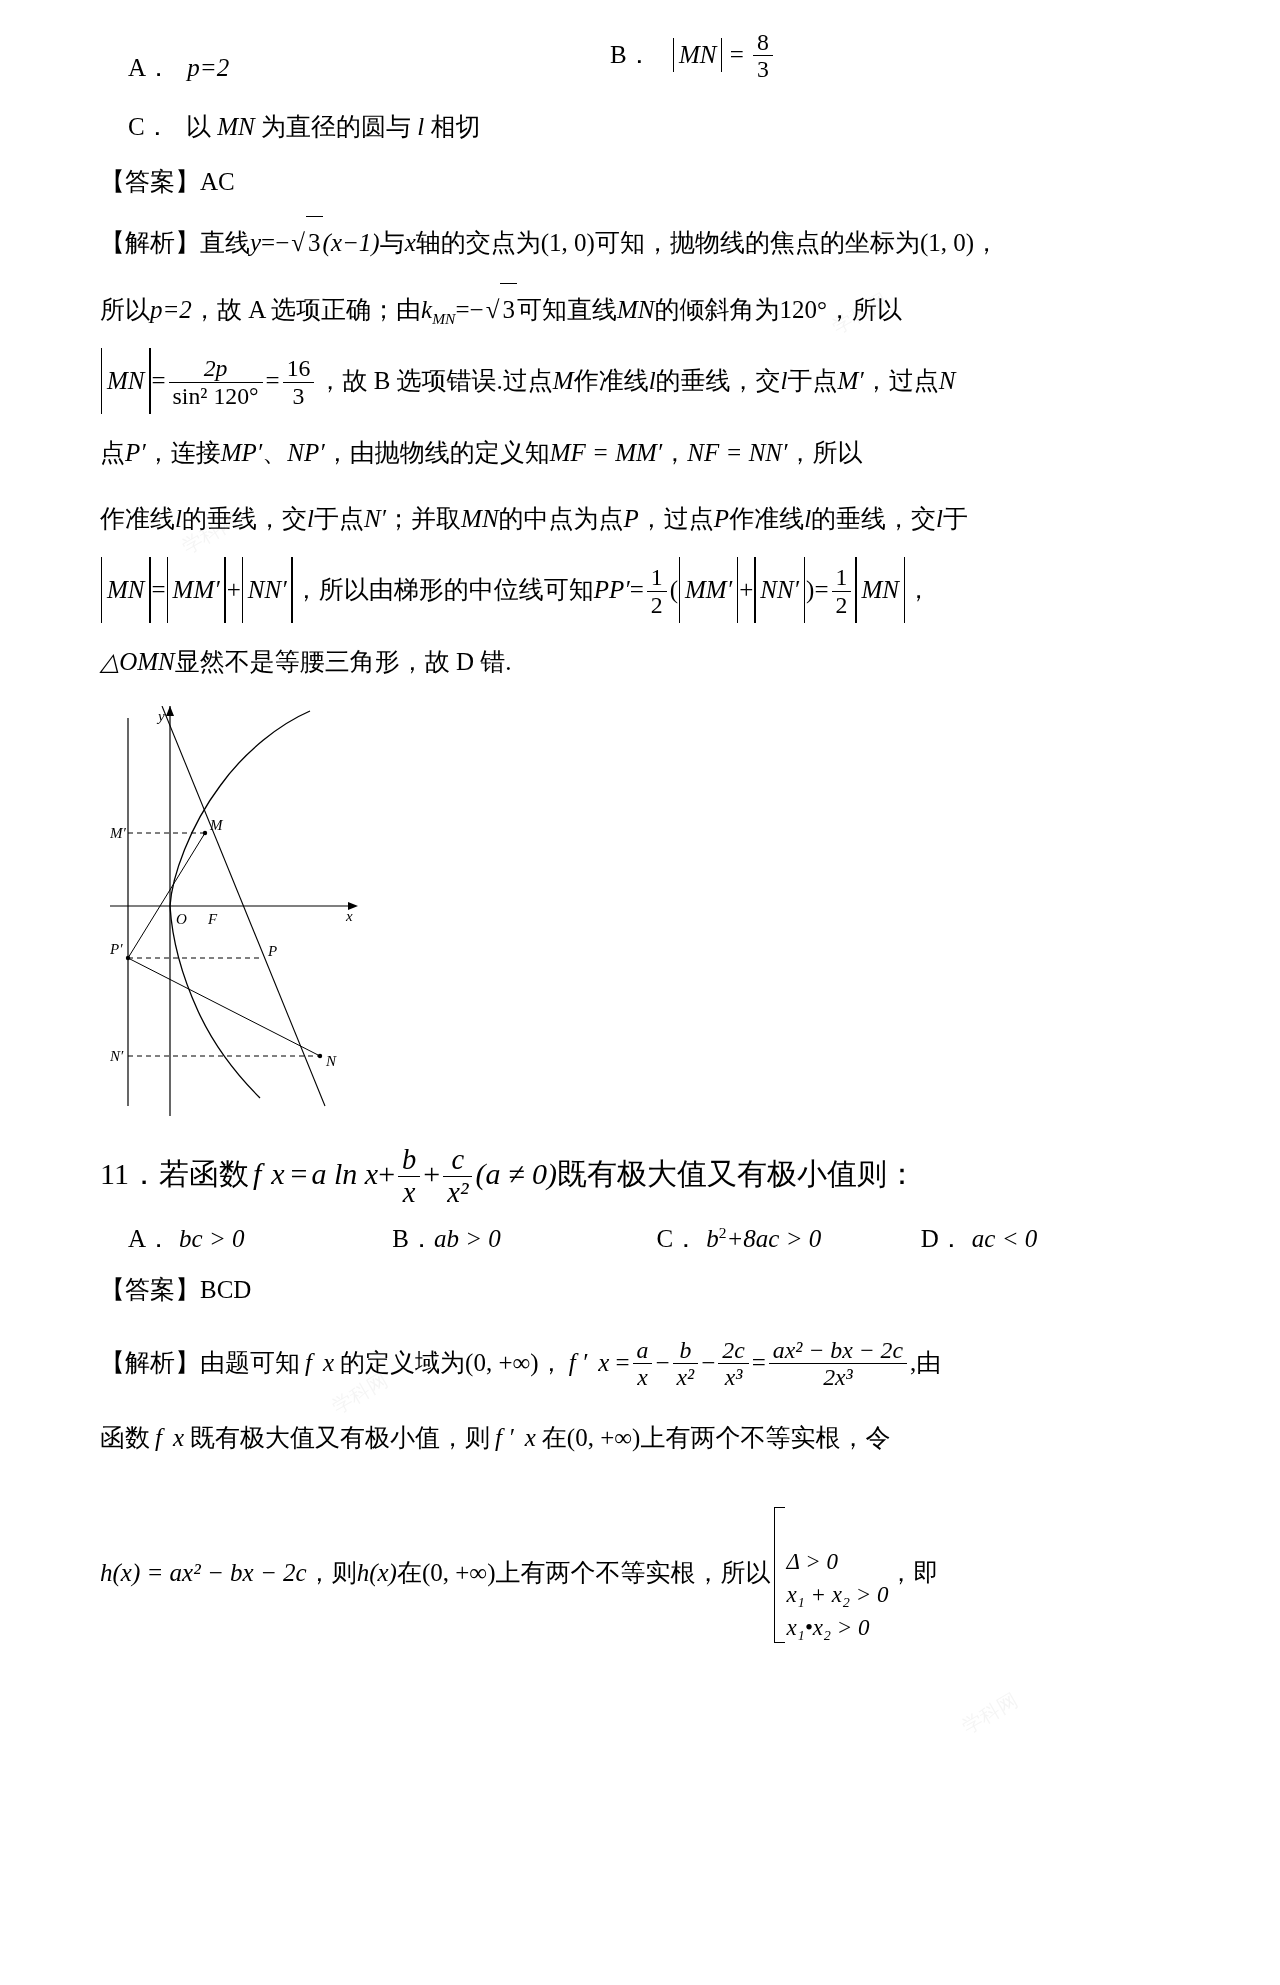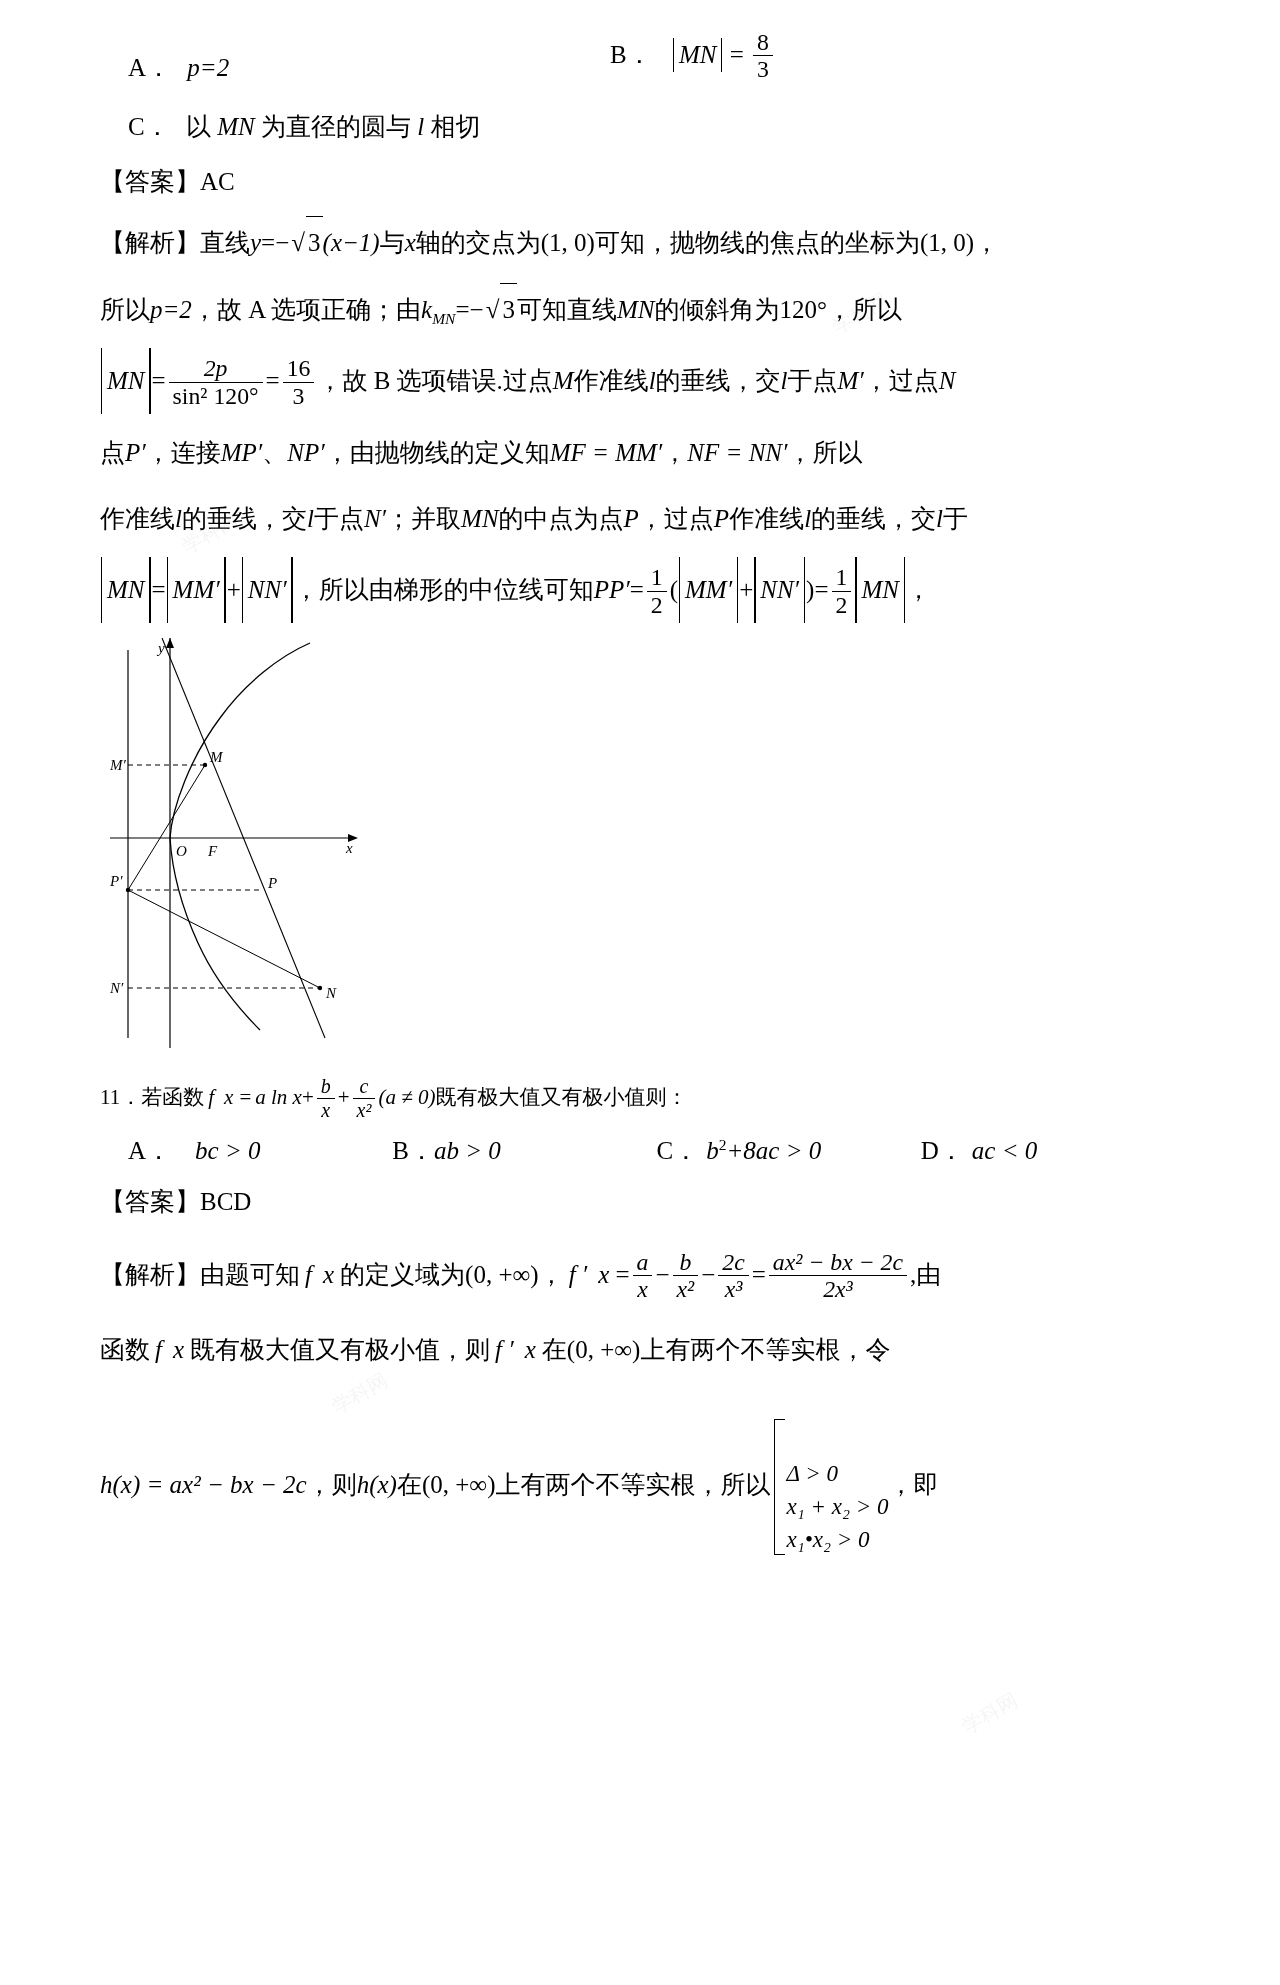--- a/index.html
+++ b/index.html
@@ -76,21 +76,21 @@
     padding: 0 2px 0 2px;
     margin-left: 1px;
   }
   sup.sm { font-size: 0.62em; vertical-align: super; }
   sub.sm { font-size: 0.62em; vertical-align: sub; }
   
   .figure-wrap {
     margin: 18px 0 10px 0;
     padding-left: 10px;
   }
-  .q-line { font-size: 21px; margin: 14px 0 12px 0; line-height: 2.0; }
+  .q-line { font-size: 30px; margin: 14px 0 12px 0; line-height: 2.0; }
   .opts4 {
     display: flex;
     font-size: 25px;
     margin: 4px 0 16px 0;
     padding-left: 28px;
   }
   .opts4 > div { width: 25%; }
   .cases {
     display: inline-block;
     vertical-align: middle;
@@ -180,20 +180,23 @@
 
   <div class="line tall">
     <span>作准线</span><span class="it">l</span><span>的垂线，交</span><span class="it">l</span><span>于点</span><span class="it">N′</span><span>；并取</span><span class="it">MN</span><span>的中点为点</span><span class="it">P</span><span>，过点</span><span class="it">P</span><span>作准线</span><span class="it">l</span><span>的垂线，交</span><span class="it">l</span><span>于</span>
   </div>
 
   <div class="line" style="line-height:2.4; margin-bottom:16px;">
     <span class="absbar it">MN</span><span>=</span><span class="absbar it">MM′</span><span>+</span><span class="absbar it">NN′</span><span>，所以由梯形的中位线可知</span><span class="it">PP′</span><span>=</span><span class="frac"><span class="num">1</span><span class="den">2</span></span><span>(</span><span class="absbar it">MM′</span><span>+</span><span class="absbar it">NN′</span><span>)</span><span>=</span><span class="frac"><span class="num">1</span><span class="den">2</span></span><span class="absbar it">MN</span><span>，</span>
   </div>
 
 
+  <div class="line tall" style="margin-bottom:6px;">
+    <span class="it">△OMN</span><span>显然不是等腰三角形，故 D 错.</span>
+  </div>
 
   <div class="figure-wrap">
     <svg width="290" height="420" viewBox="0 0 290 420">
 
       <line x1="18" y1="12" x2="18" y2="400" stroke="#000" stroke-width="1.2"></line>
 
       <line x1="60" y1="0" x2="60" y2="410" stroke="#000" stroke-width="1.2"></line>
       <polygon points="60,0 56,10 64,10" fill="#000"></polygon>
 
       <line x1="0" y1="200" x2="240" y2="200" stroke="#000" stroke-width="1.2"></line>
@@ -228,21 +231,21 @@
       <text x="0" y="355" font-size="15" font-style="italic" font-family="Liberation Serif, serif">N′</text>
       <text x="216" y="360" font-size="15" font-style="italic" font-family="Liberation Serif, serif">N</text>
     </svg>
   </div>
 
   <div class="q-line">
     <span>11．</span><span>若函数</span><span class="it" style="margin:0 4px;">f</span><span class="it" style="margin:0 6px;">x</span><span>=</span><span class="it" style="margin-left:4px;">a ln x</span><span>+</span><span class="frac"><span class="num it">b</span><span class="den it">x</span></span><span>+</span><span class="frac"><span class="num it">c</span><span class="den it">x²</span></span><span class="it">(a ≠ 0)</span><span>既有极大值又有极小值则：</span>
   </div>
 
   <div class="opts4">
-    <div><span>A．</span><span class="it" style="margin-left:24px;">bc &gt; 0</span></div>
+    <div><span>A．</span><span class="it" style="margin-left:8px;">bc &gt; 0</span></div>
     <div><span>B．</span><span class="it" style="">ab &gt; 0</span></div>
     <div><span>C．</span><span class="it" style="margin-left:8px;">b</span><sup class="sm">2</sup><span class="it">+8ac &gt; 0</span></div>
     <div><span>D．</span><span class="it" style="margin-left:8px;">ac &lt; 0</span></div>
   </div>
 
   <div class="line">
     <span>【答案】</span><span>BCD</span>
   </div>
 
   <div class="line" style="line-height:2.5; margin-top:22px;">

